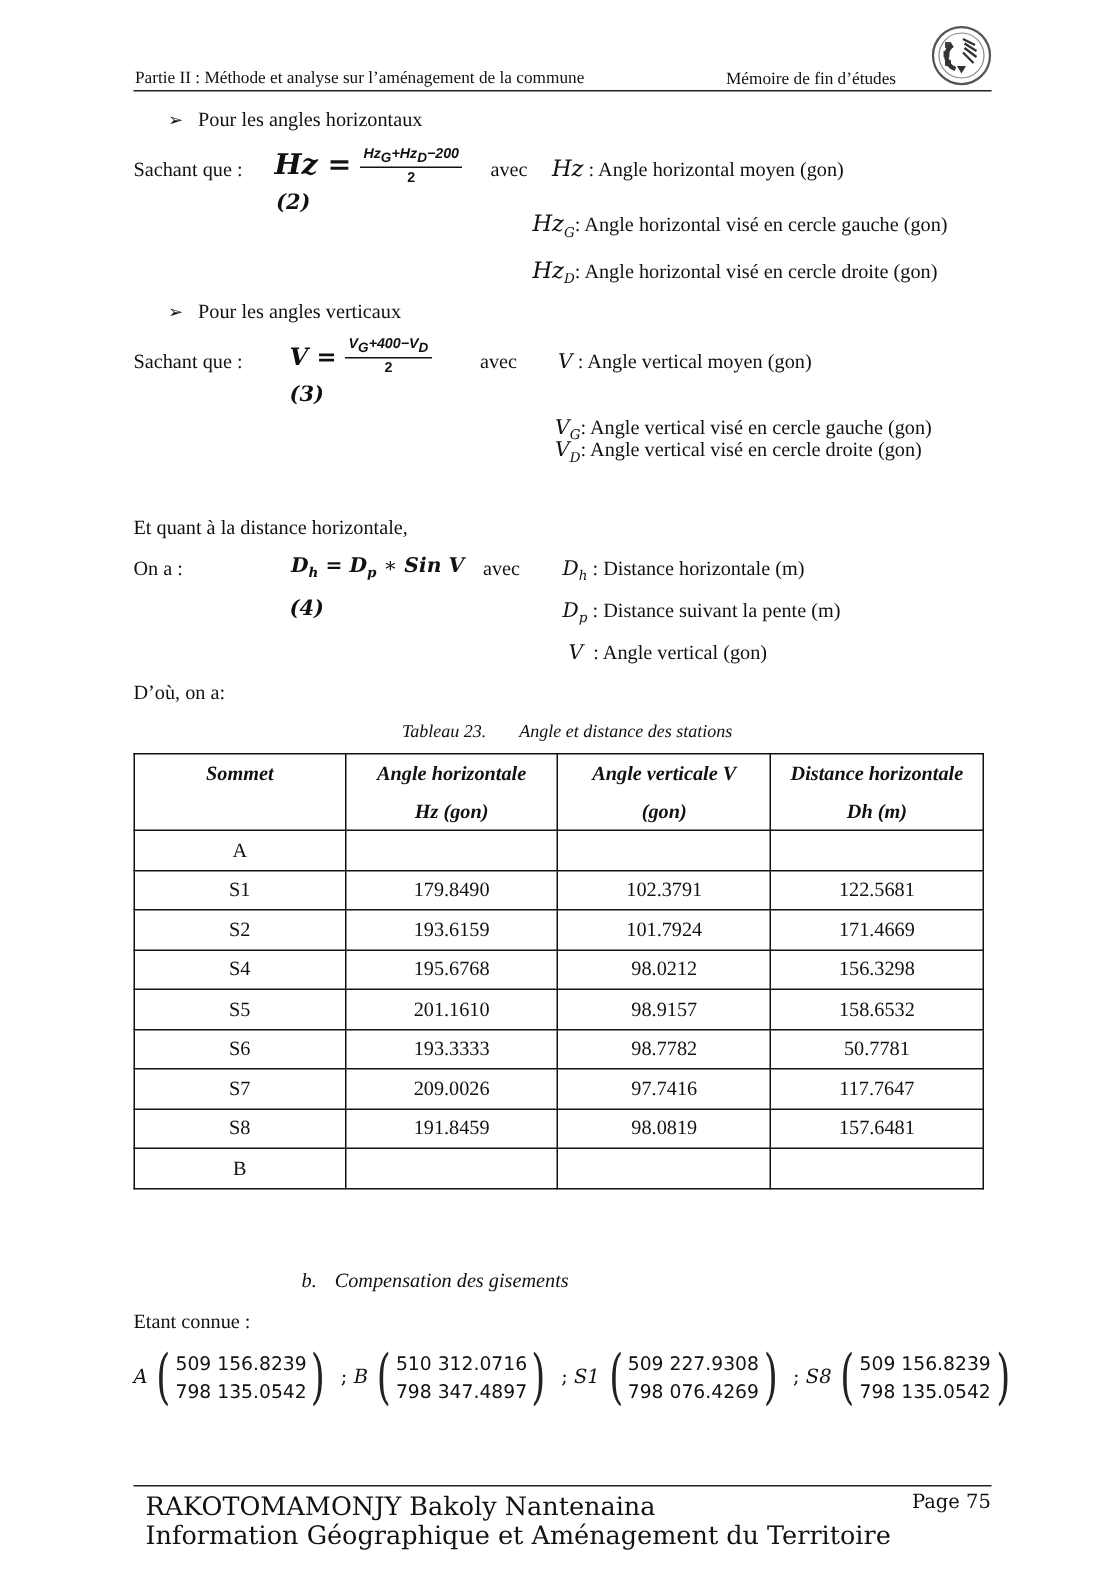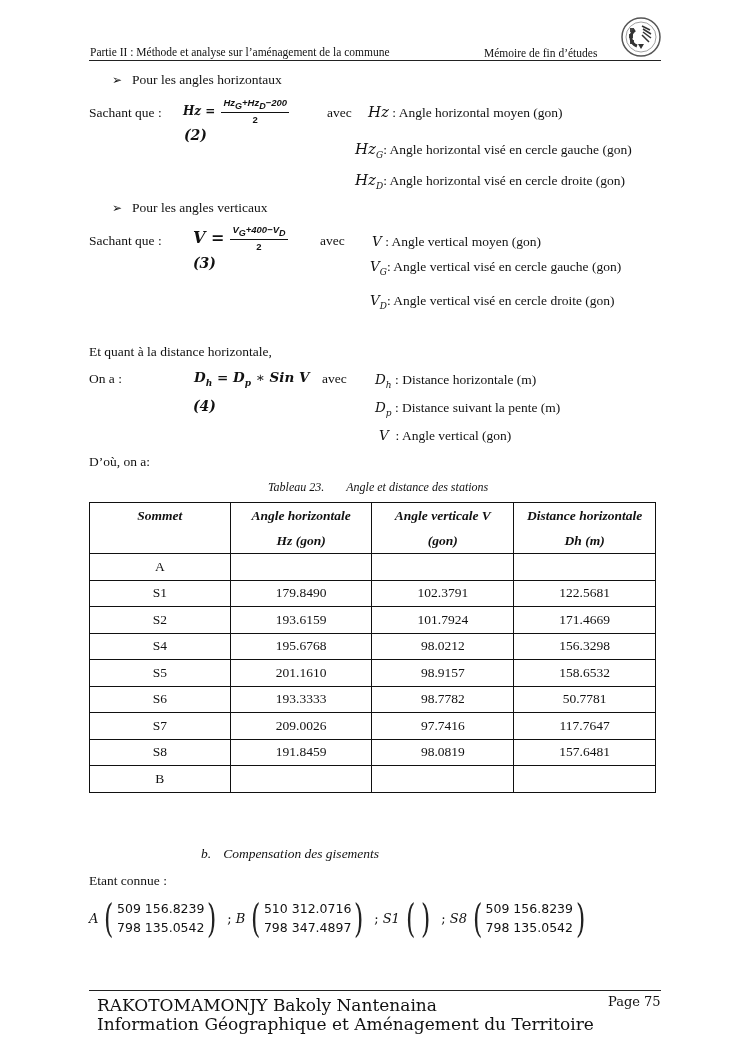--- a/index.html
+++ b/index.html
@@ -50,21 +50,21 @@
     <path d="M18 28 L24 28 L21 33 Z" fill="#333"></path>
   </svg>
 </div>
 <div class="hdr-line"></div>
 
 <div class="abs" style="left:112px; top:72px;">
   <span class="bullet">➢</span><span>Pour les angles horizontaux</span>
 </div>
 <div class="abs" style="left:89px; top:105px;">Sachant que :</div>
 <div class="abs" style="left:183px; top:97px; display:flex; align-items:center;">
-  <span class="mathb" style="font-size:12px; margin-right:6px;text-align:right;">Hz =</span>
+  <span class="mathb" style="font-size:19px; margin-right:6px;text-align:right;">Hz =</span>
   <span class="frac">
     <span class="num">Hz<sub>G</sub>+Hz<sub>D</sub>−200</span>
     <span class="den">2</span>
   </span>
 </div>
 <div class="abs eqnum" style="left:184px; top:127px;">(2)</div>
 <div class="abs" style="left:327px; top:105px;">avec</div>
 <div class="abs" style="left:368px; top:103px;">
   <span class="math" style="font-size:15px;">Hz</span><span> : Angle horizontal moyen (gon)</span>
 </div>
@@ -84,21 +84,21 @@
   <span class="frac">
     <span class="num">V<sub>G</sub>+400−V<sub>D</sub></span>
     <span class="den">2</span>
   </span>
 </div>
 <div class="abs eqnum" style="left:193px; top:255px;">(3)</div>
 <div class="abs" style="left:320px; top:233px;">avec</div>
 <div class="abs" style="left:372px; top:233px;">
   <span class="math">V</span><span> : Angle vertical moyen (gon)</span>
 </div>
-<div class="abs" style="left:370px; top:258px;">
+<div class="abs" style="left:370px; top:277px;">
   <span class="math">V</span><sub class="math">G</sub><span>: Angle vertical visé en cercle gauche (gon)</span>
 </div>
 <div class="abs" style="left:370px; top:292px;">
   <span class="math">V</span><sub class="math">D</sub><span>: Angle vertical visé en cercle droite (gon)</span>
 </div>
 
 <div class="abs" style="left:89px; top:344px;">Et quant à la distance horizontale,</div>
 <div class="abs" style="left:89px; top:371px;">On a :</div>
 <div class="abs mathb" style="left:194px; top:369px; font-size:13.5px;">D<sub>h</sub> = D<sub>p</sub> <span style="font-weight:normal;">∗</span> <span>Sin V</span></div>
 <div class="abs eqnum" style="left:193px; top:398px;">(4)</div>
@@ -213,20 +213,24 @@
       <span class="vals">
         <span>510 312.0716</span>
         <span>798 347.4897</span>
       </span>
       <span class="paren">)</span>
     </span>
   <span style="white-space:pre;"> ; </span>
   <span class="math">S1</span>
   <span class="vec">
       <span class="paren">(</span>
+      <span class="vals">
+        <span>509 227.9308</span>
+        <span>798 076.4269</span>
+      </span>
       <span class="paren">)</span>
     </span>
   <span style="white-space:pre;"> ; </span>
   <span class="math">S8</span>
   <span class="vec">
       <span class="paren">(</span>
       <span class="vals">
         <span>509 156.8239</span>
         <span>798 135.0542</span>
       </span>

